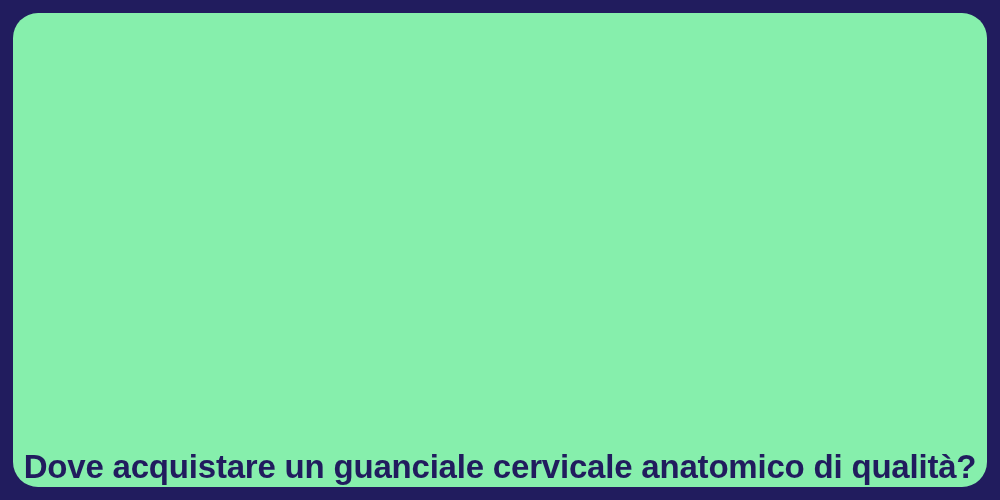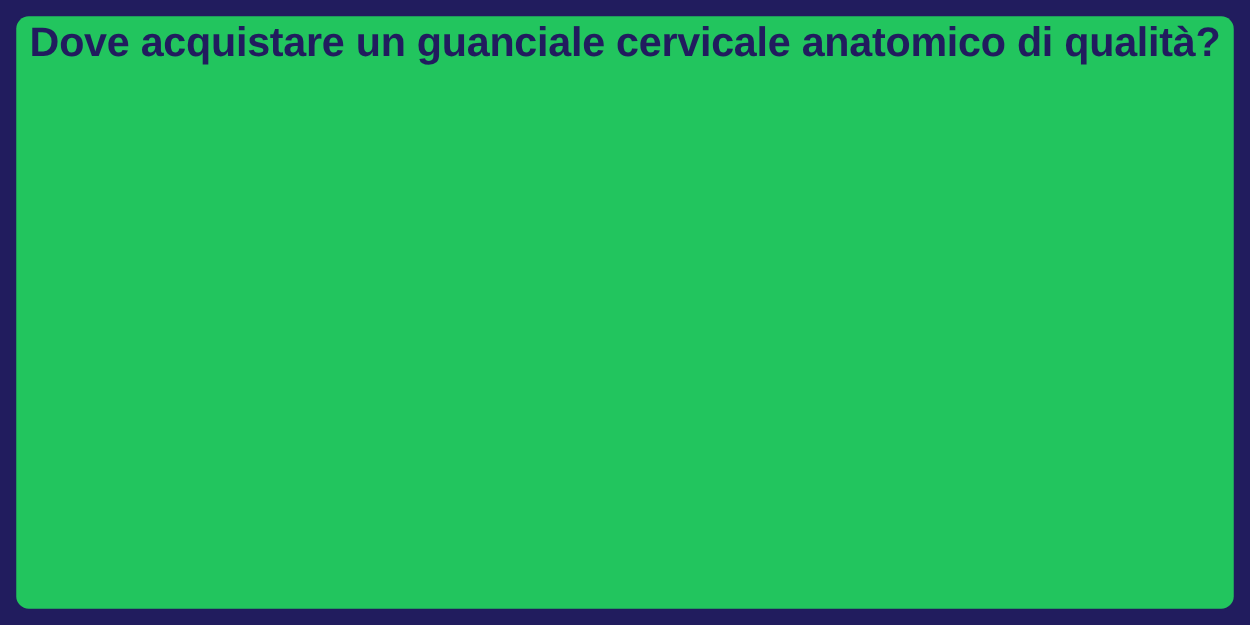--- a/index.html
+++ b/index.html
@@ -21,24 +21,24 @@
     height: 500px;
     background: #211C5E;
     padding: 13px 13px 13px 13px;
   }
 
   
   .card {
     box-sizing: border-box;
     width: 100%;
     height: 100%;
-    background: #22c55e;
-    border-radius: 10px;
+    background: #86efac;
+    border-radius: 25px;
     display: flex;
-    align-items: flex-start;
+    align-items: flex-end;
     justify-content: center;
     text-align: center;
     padding: 0 30px;
   }
 
   .headline {
     margin: 0;
     font-family: "Liberation Sans", sans-serif;
     font-size: 33px;
     font-weight: bold;

